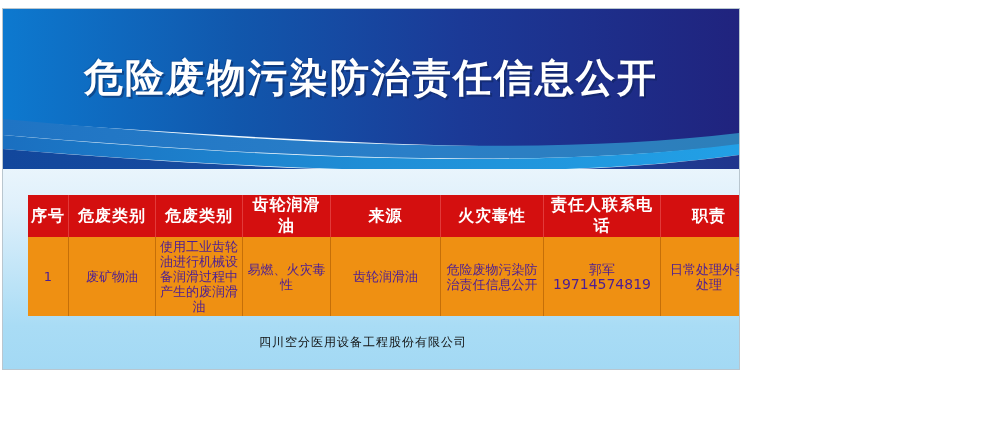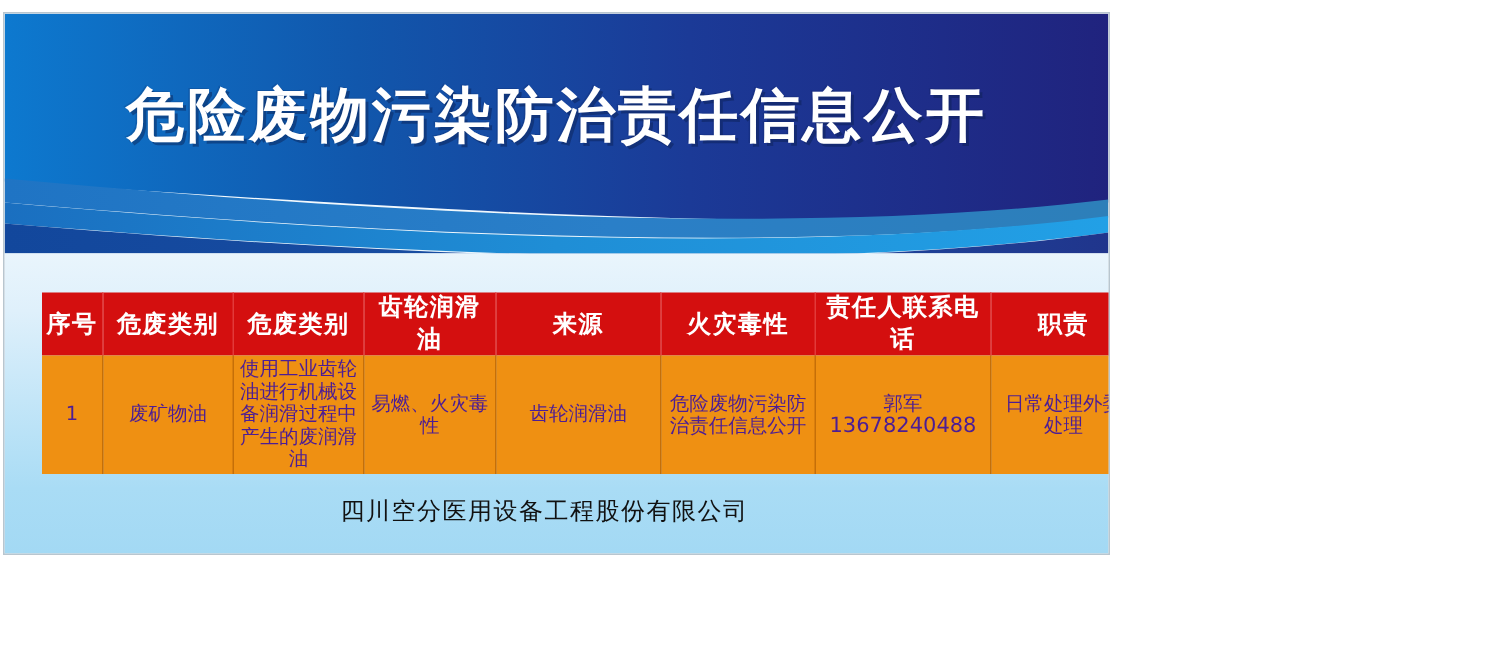--- a/index.html
+++ b/index.html
@@ -86,21 +86,21 @@
   .c5{width:105px}.c6{width:98px}.c7{width:112px}.c8{width:92px}
 
   
   .company{
     position:absolute;left:0;top:322px;width:736px;
     text-align:center;
     padding-right:16px;
     box-sizing:border-box;
   }
   .company span{
-    font-size:16px;
+    font-size:12px;
     color:#111111;
     letter-spacing:1px;
     font-weight:500;
   }
 </style>
 </head>
 <body>
 
 <div class="canvas">
 
@@ -165,21 +165,21 @@
         <tbody>
           <tr>
             <td class="c1 num">1</td>
             <td class="c2">废矿物油</td>
             <td class="c3">使用工业齿轮油进行机械设备润滑过程中产生的废润滑油</td>
             <td class="c4">易燃、火灾毒性</td>
             <td class="c5">齿轮润滑油</td>
             <td class="c6">危险废物污染防治责任信息公开</td>
             <td class="c7 phone">
               <div>郭军</div>
-              <div class="digits">13678240488</div>
+              <div class="digits">19714574819</div>
             </td>
             <td class="c8">日常处理外委处理</td>
           </tr>
         </tbody>
       </table>
     </div>
 
     <div class="company">
       <span>四川空分医用设备工程股份有限公司</span>
     </div>

